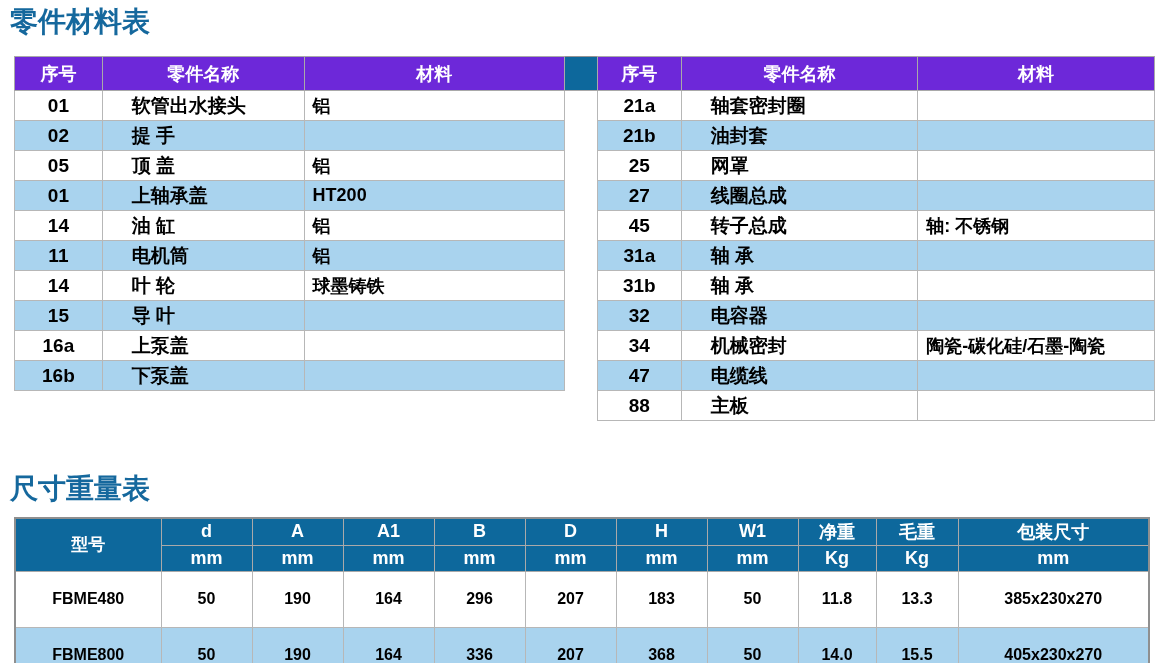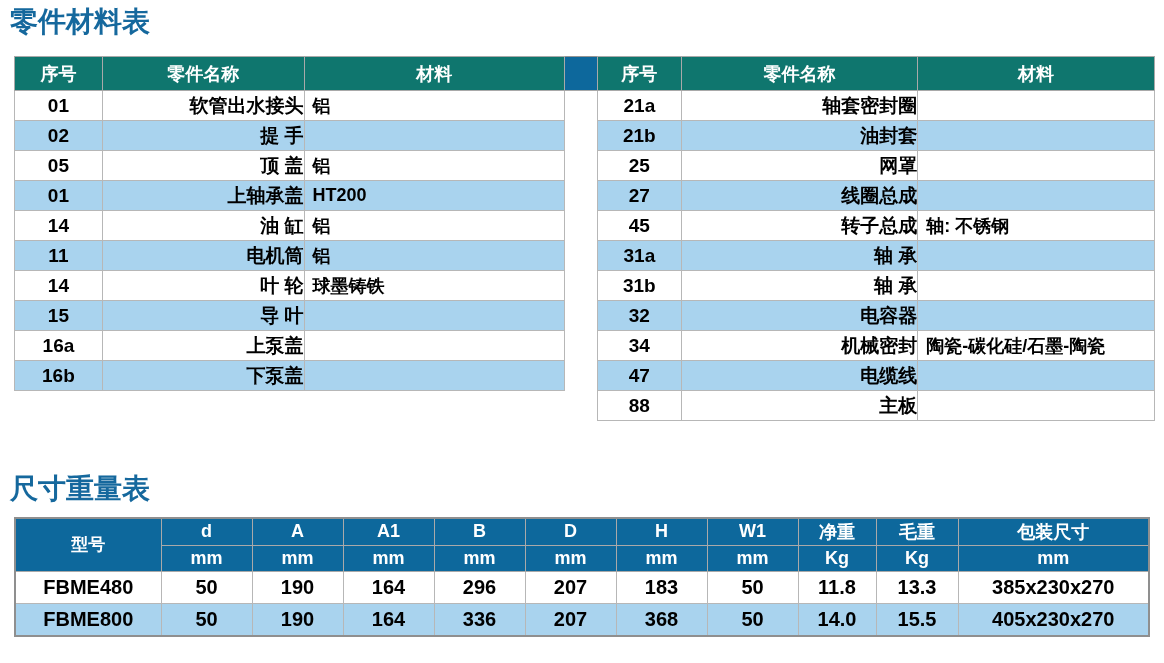--- a/index.html
+++ b/index.html
@@ -23,40 +23,40 @@
   
   .parts-wrap {
     display: flex;
     align-items: flex-start;
     margin: 20px 0 0 14px;
     width: 1141px;
   }
   table { border-collapse: collapse; table-layout: fixed; }
   .parts-table { border: 1px solid #949494; }
   .parts-table th {
-    background: #0f766e;
+    background: #6d28d9;
     color: #ffffff;
     font-size: 18px;
     height: 33px;
     border: 1px solid #a9a9a9;
     text-align: center;
     padding: 0;
   }
   .parts-table td {
     font-size: 19px;
     height: 29px;
     border: 1px solid #b7b7b7;
     background: #ffffff;
     padding: 0;
     overflow: hidden;
     white-space: nowrap;
   }
   .parts-table tbody tr:nth-child(even) td { background: #a9d3ee; }
   .c-no  { text-align: center; }
-  td.c-name { text-align: right; padding-left: 3px; }
+  td.c-name { text-align: left; padding-left: 29px; }
   td.c-mat  { text-align: left; padding-left: 8px; font-size: 18px; }
 
   .spacer { width: 32px; align-self: stretch; }
   .spacer-hd {
     height: 35px;
     background: #0d689c;
     border-top: 1px solid #949494;
     border-bottom: 1px solid #a9a9a9;
     box-sizing: border-box;
   }
@@ -69,25 +69,25 @@
     font-size: 18px;
     border: 1px solid #a9a9a9;
     text-align: center;
     padding: 0;
   }
   .size-table thead tr:first-child th { height: 26px; }
   .size-table thead tr.unit-row th { height: 25px; }
   .size-table th.model-hd { font-size: 17px; margin-top: 44px; }
   .size-table td {
     text-align: center;
-    font-size: 20px;
+    font-size: 16px;
     height: 31px;
     border: 1px solid #b7b7b7;
     background: #ffffff;
-    padding: 0;
+    padding: 12px;
   }
   .size-table tbody tr:nth-child(even) td { background: #a9d3ee; }
 </style>
 </head>
 <body>
 
 <div id="title1" class="doc-title">零件材料表</div>
 
 <div class="parts-wrap">
 

